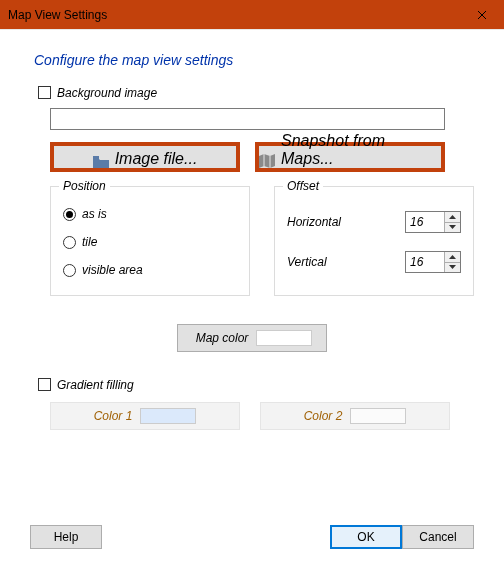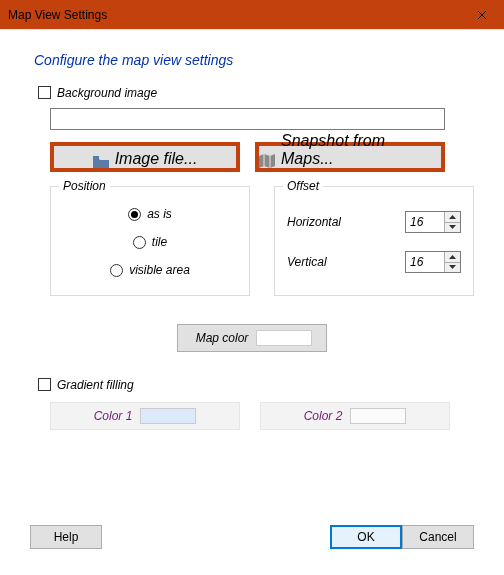--- a/index.html
+++ b/index.html
@@ -64,21 +64,21 @@
     padding: 14px 12px 14px 12px;
     flex: 1;
   }
   .fieldset .legend {
     position: absolute;
     top: -8px; left: 8px;
     background: #fff;
     padding: 0 4px;
     font-size: 12px;
   }
-  .radio-row { display: flex; align-items: center; gap: 6px; margin: 6px 0 14px 0; justify-content: center; }
+  .radio-row { display: flex; align-items: center; gap: 6px; margin: 6px 0 14px 0; }
   .radio {
     width: 13px; height: 13px; border-radius: 50%;
     border: 1px solid #333; background: #fff;
     display: inline-flex; align-items: center; justify-content: center;
   }
   .radio.checked::after { content:""; width:7px; height:7px; border-radius:50%; background:#000; }
   .offset-row { display: flex; align-items: center; justify-content: space-between; margin: 10px 0 18px 0; }
   .spinner {
     width: 56px; height: 22px;
     border: 1px solid #7a7a7a;
@@ -97,21 +97,21 @@
   }
   .swatch { width:56px; height:16px; border:1px solid #ccc; }
   .swatch.white { background:#fff; }
   .swatch.lblue { background:#dbe9fb; }
   .swatch.faint { background:#fbfbfb; }
   .gradrow { display:flex; gap:20px; margin-left:20px; margin-top:10px; }
   .gradbtn {
     display:inline-flex; align-items:center; gap:8px;
     height:28px; width:190px; justify-content:center;
     background:#f3f3f3; border:1px solid #e5e5e5;
-    color:#701a75;
+    color:#a16207;
   }
   .footer {
     position:absolute; left:30px; right:30px; bottom:26px;
     display:flex; align-items:center;
   }
   .btn {
     width:72px; height:24px;
     display:inline-flex; align-items:center; justify-content:center;
     background:#e1e1e1; border:1px solid #adadad;
     font-size:12px;

